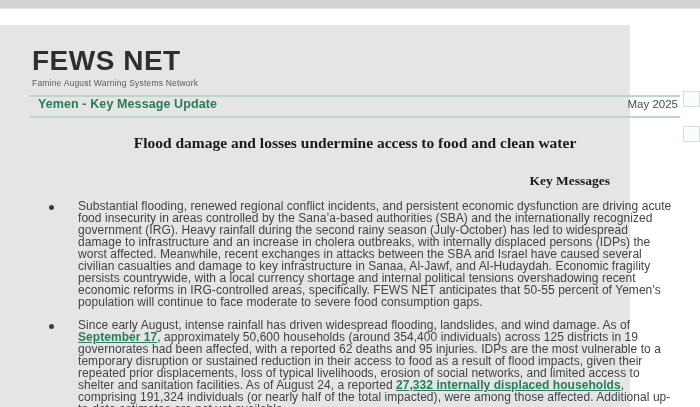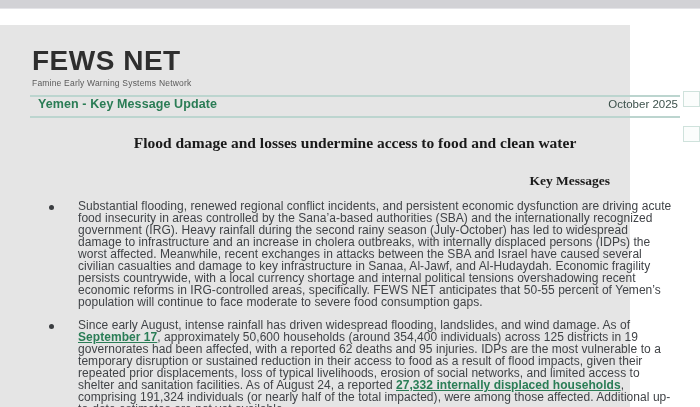--- a/index.html
+++ b/index.html
@@ -93,28 +93,28 @@
 </head>
 <body>
 
 <div class="top-bar"></div>
 
 <div class="page">
   <div class="content">
 
     <div class="logo-block">
       <div class="logo">FEWS NET</div>
-      <div class="tagline">Famine Early Warning Systems Network</div>
+      <div class="tagline">Famine August Warning Systems Network</div>
     </div>
 
     <hr class="rule rule-1">
 
     <div class="meta-row">
       <span class="report-title">Yemen - Key Message Update</span>
-      <span class="report-date">October 2025</span>
+      <span class="report-date">May 2025</span>
     </div>
 
     <hr class="rule">
 
     <h1 class="article-title">Flood damage and losses undermine access to food and clean water</h1>
 
     <h3 class="section-heading">Key Messages</h3>
 
     <ul class="bullets">
       <li>

